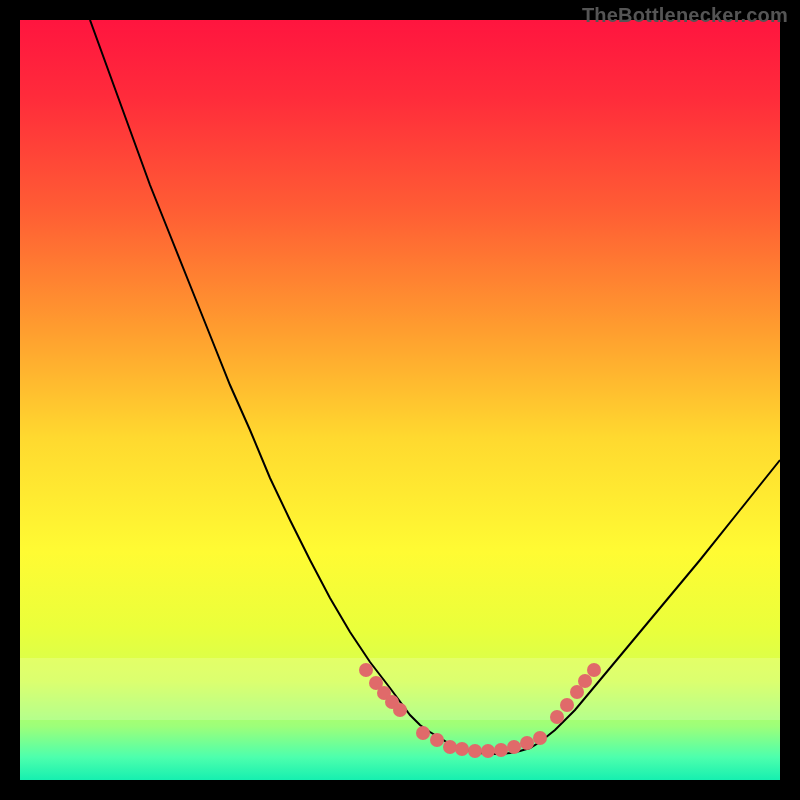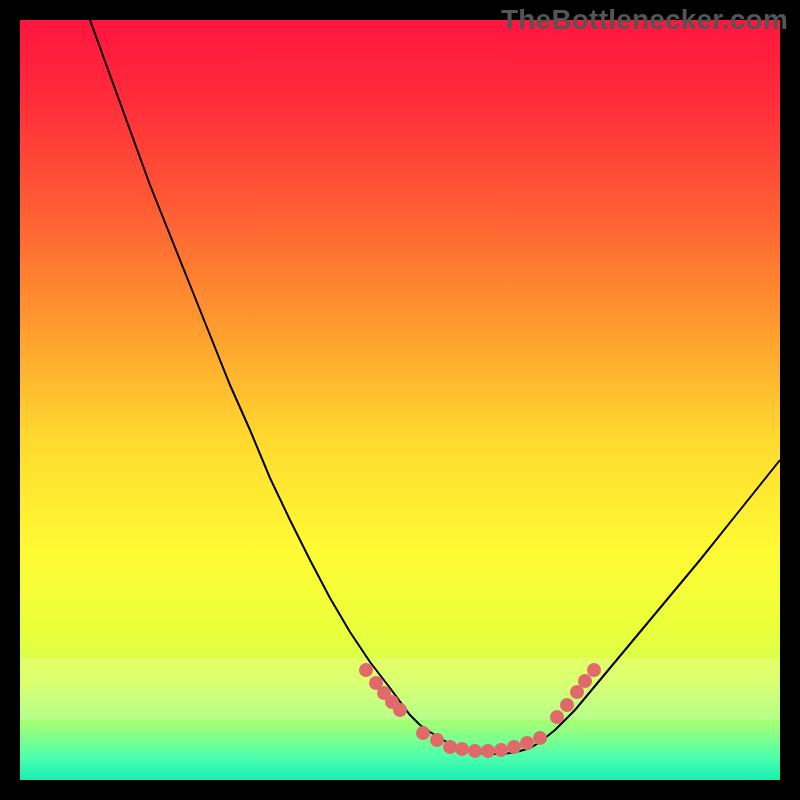--- a/index.html
+++ b/index.html
@@ -9,21 +9,21 @@
     background: #000;
     position: relative;
     font-family: Arial, sans-serif;
     overflow: hidden;
   }
   .watermark {
     position: absolute;
     top: 4px;
     right: 12px;
     color: #555;
-    font-size: 28px;
+    font-size: 20px;
     font-weight: bold;
     z-index: 10;
     letter-spacing: 0.2px;
   }
   .plot-area {
     position: absolute;
     left: 20px;
     top: 20px;
     width: 760px;
     height: 760px;

